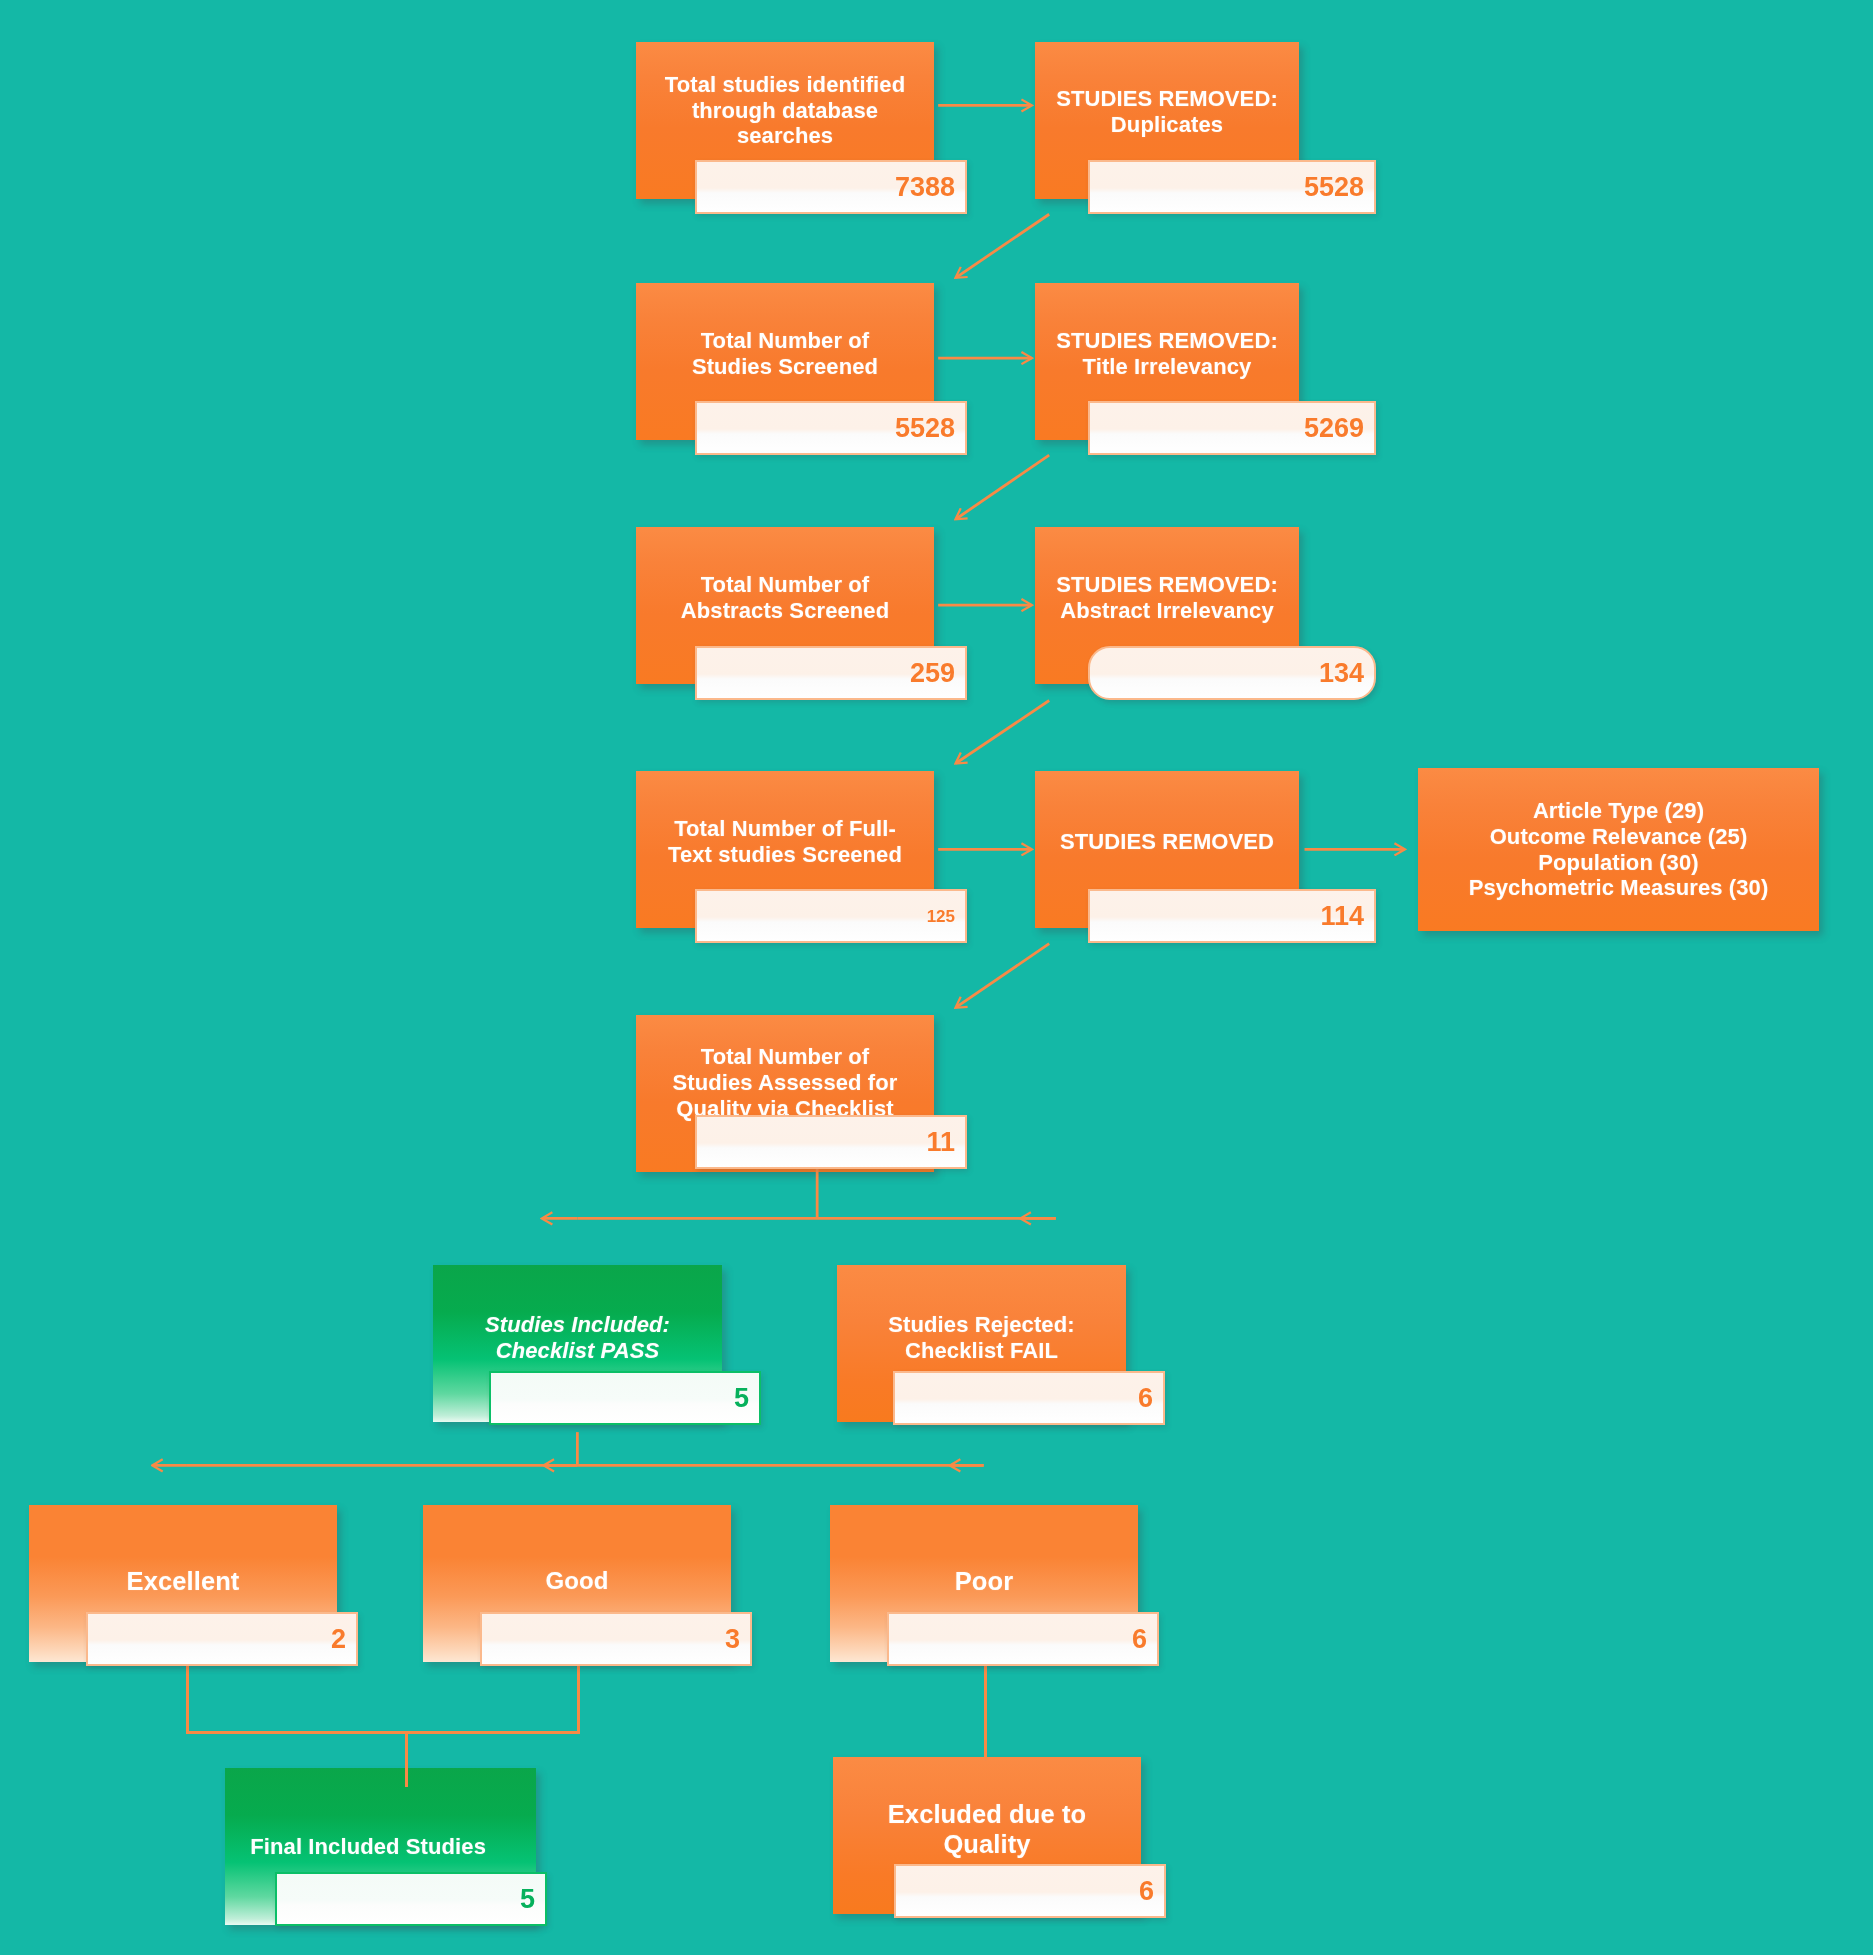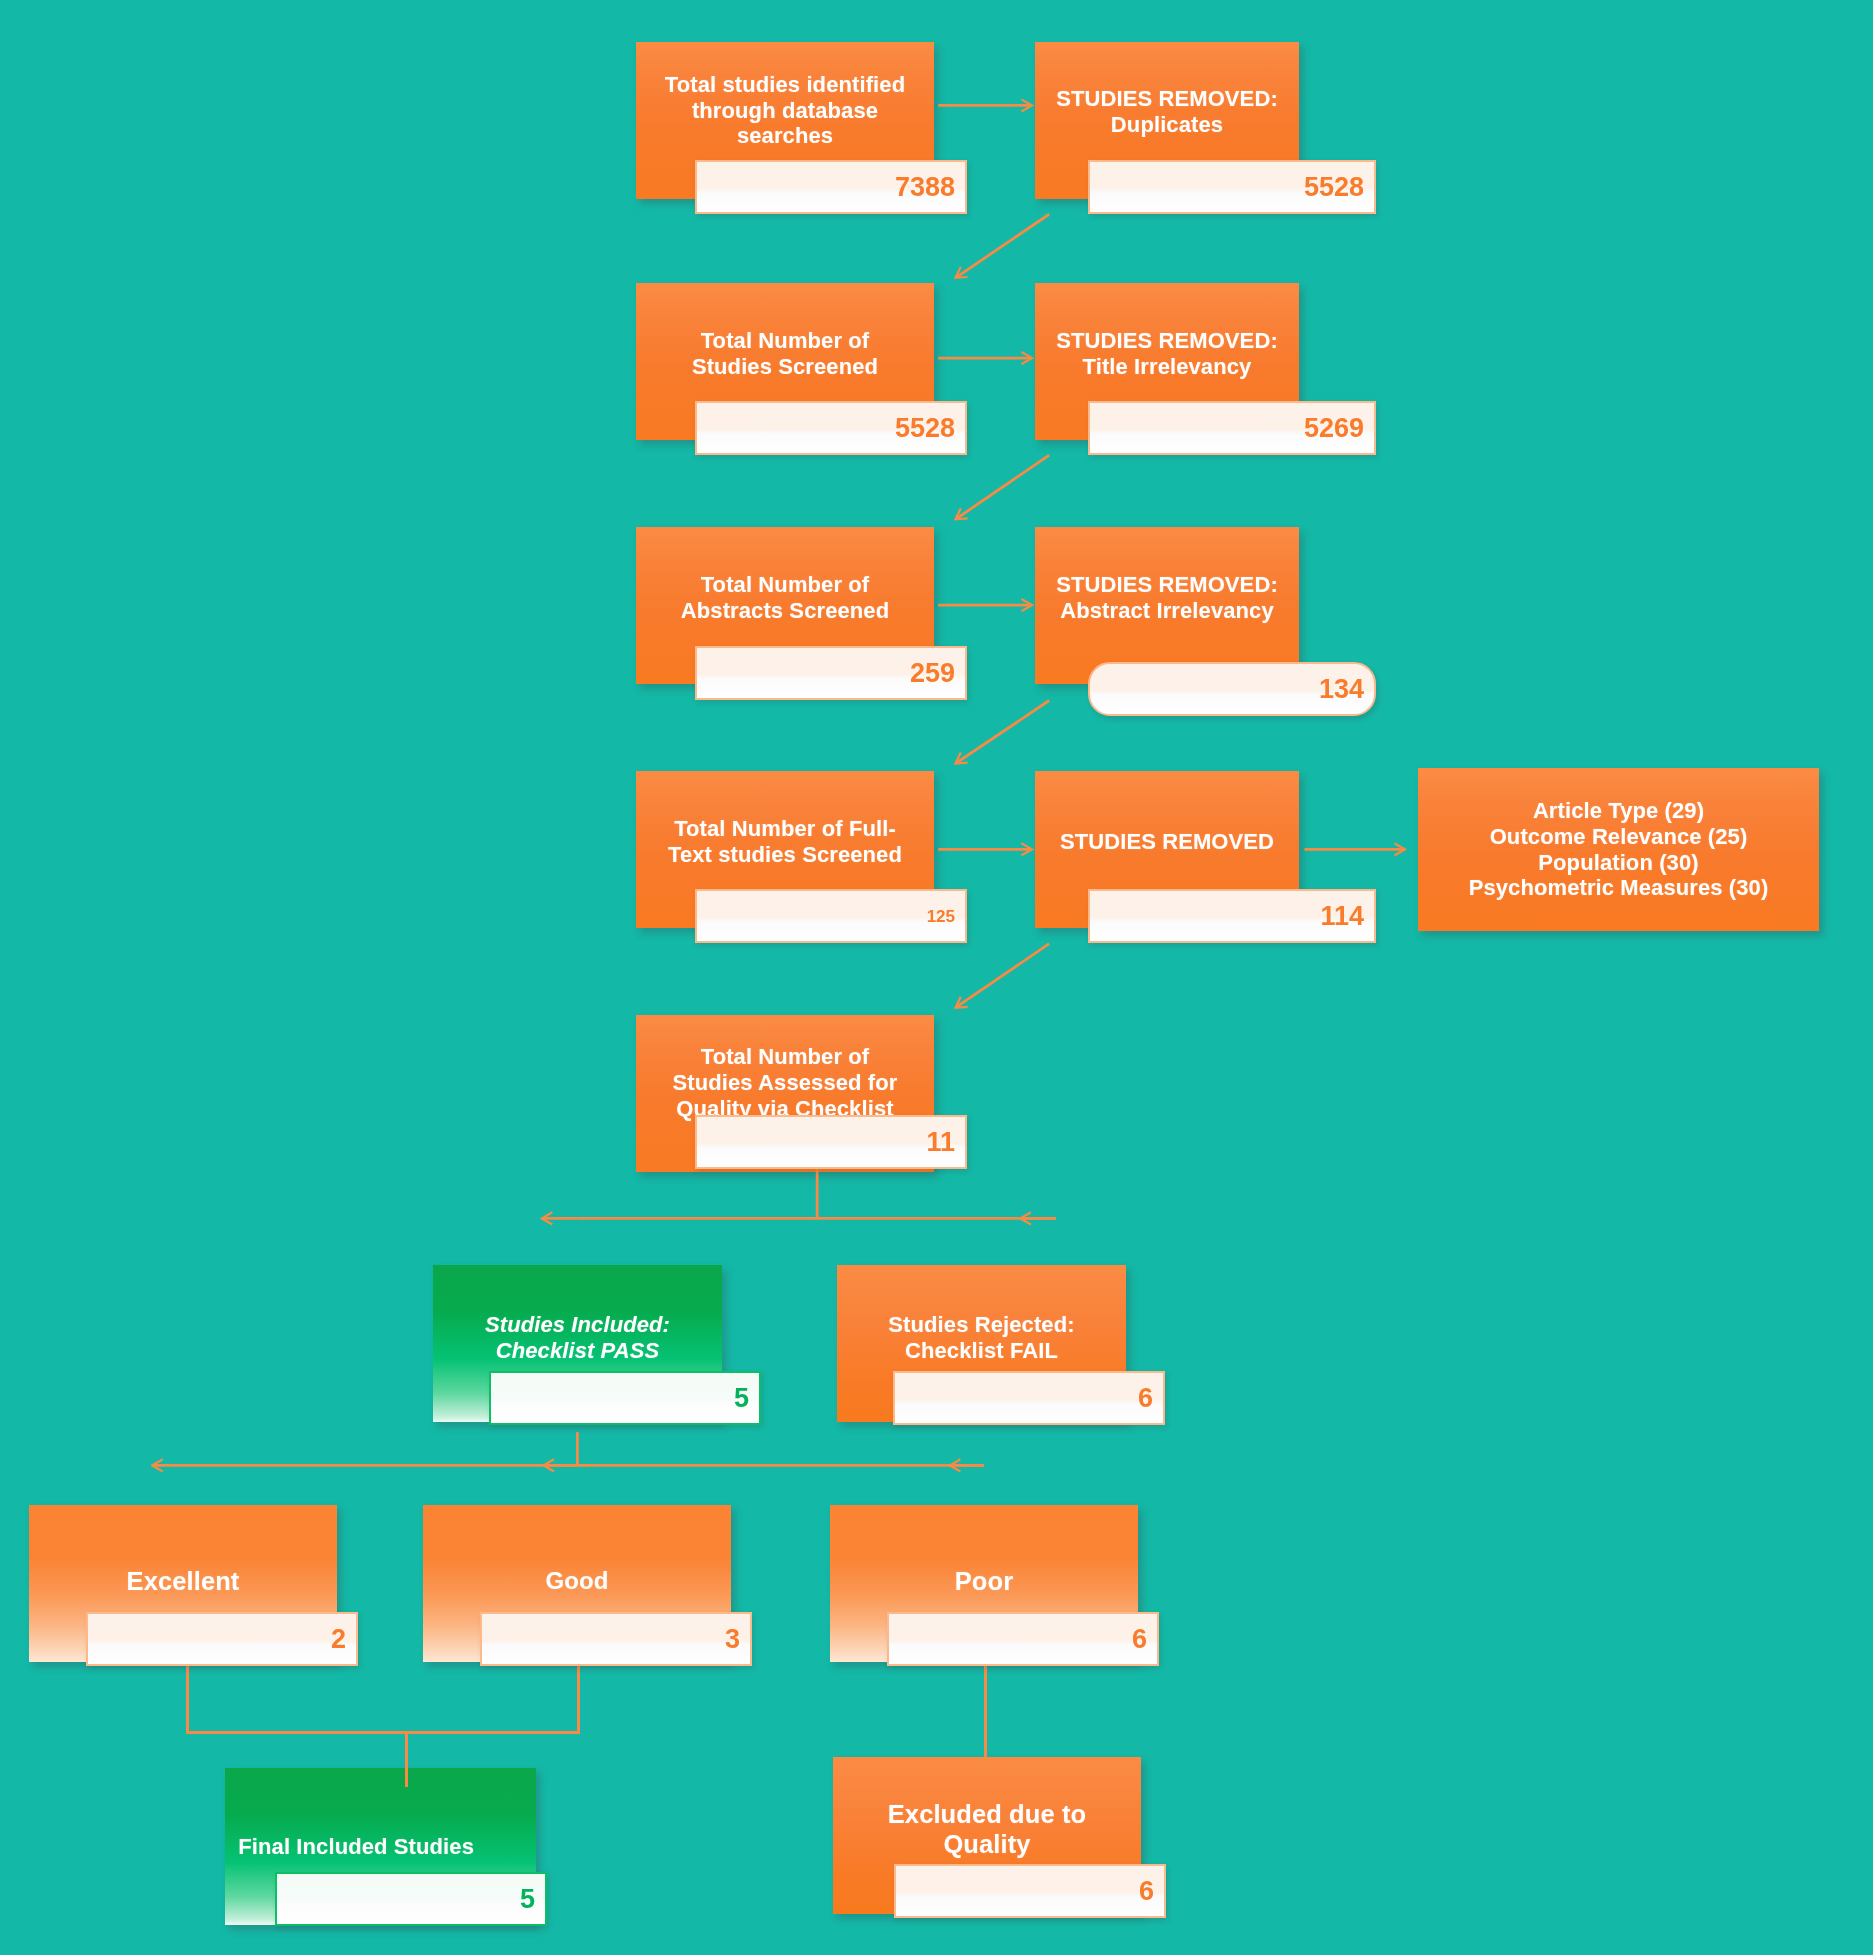--- a/index.html
+++ b/index.html
@@ -134,21 +134,21 @@
   <div class="chip" style="left:695px; top:646px; width:272px; height:54px;justify-content:flex-end;">
     <span class="num" style="font-size:27px;">259</span>
   </div>
 
   <div class="node fill-orange" style="left:1035px; top:527px; width:264px; height:157px;">
     <div class="label" style="font-size:22px; margin-top:-14.4px;">
       <span>STUDIES REMOVED:</span><br>
       <span>Abstract Irrelevancy</span>
     </div>
   </div>
-  <div class="chip" style="left:1088px; top:662px; width:288px; height:54px;border-radius:22px;">
+  <div class="chip" style="left:1088px; top:646px; width:288px; height:54px;border-radius:22px;">
     <span class="num" style="font-size:27px;">134</span>
   </div>
 
   <div class="node fill-orange" style="left:636px; top:771px; width:298px; height:157px;">
     <div class="label" style="font-size:22px; margin-top:-14.4px;">
       <span>Total Number of Full-</span><br>
       <span>Text studies Screened</span>
     </div>
   </div>
   <div class="chip" style="left:695px; top:889px; width:272px; height:54px;">
@@ -225,21 +225,21 @@
   <div class="node fill-orange-fade" style="left:830px; top:1505px; width:308px; height:157px;">
     <div class="label" style="font-size:25.5px; margin-top:-4.4px;">
       <span>Poor</span>
     </div>
   </div>
   <div class="chip" style="left:887px; top:1612px; width:272px; height:54px;">
     <span class="num" style="font-size:27px;">6</span>
   </div>
 
   <div class="node fill-green" style="left:225px; top:1768px; width:311px; height:157px;">
-    <div class="label" style="font-size:22px; text-align:left; width:100%; padding-left:13.3px; box-sizing:border-box;">
+    <div class="label" style="font-size:22px; text-align:left; width:100%; padding-left:13.3px; box-sizing:border-box;margin-left:12px;">
       <span>Final Included Studies</span>
     </div>
   </div>
   <div class="chip green-chip" style="left:275px; top:1872px; width:272px; height:54px;">
     <span class="num" style="font-size:27px;">5</span>
   </div>
 
   <div class="node fill-orange-mild" style="left:833px; top:1757px; width:308px; height:157px;">
     <div class="label" style="font-size:25.5px; margin-top:-13.3px;">
       <span>Excluded due to</span><br>

